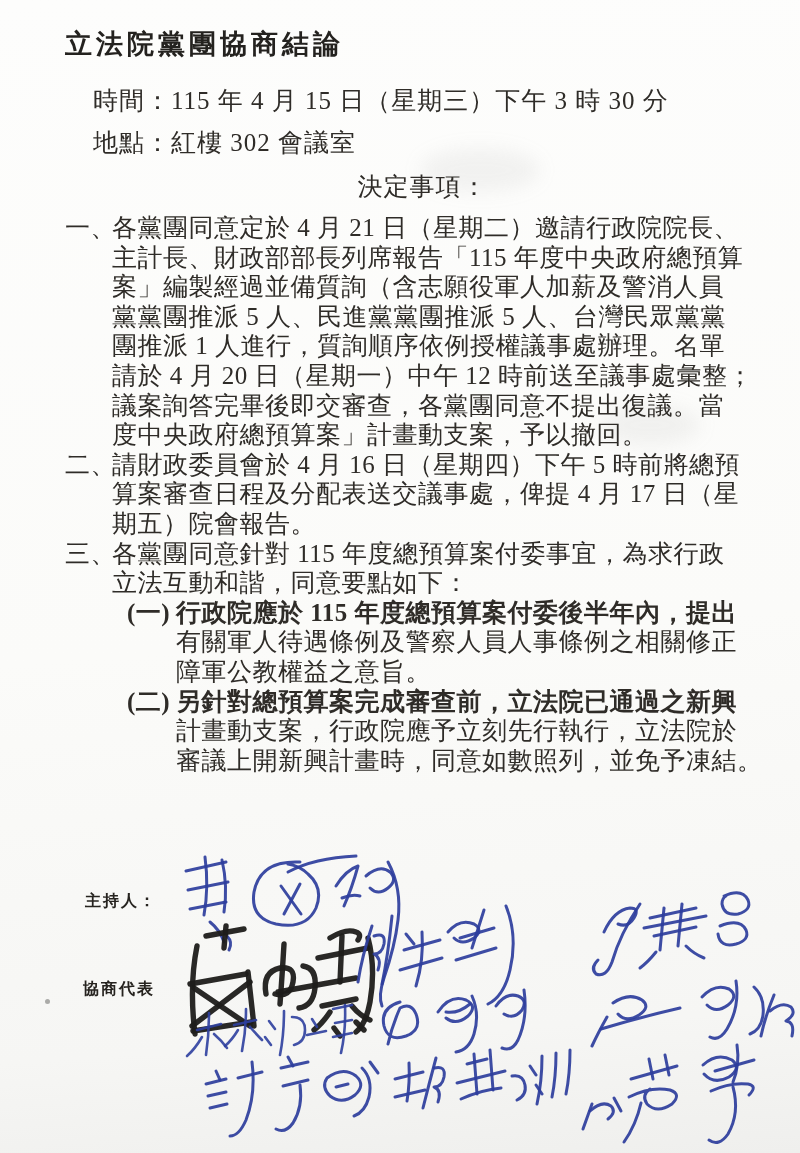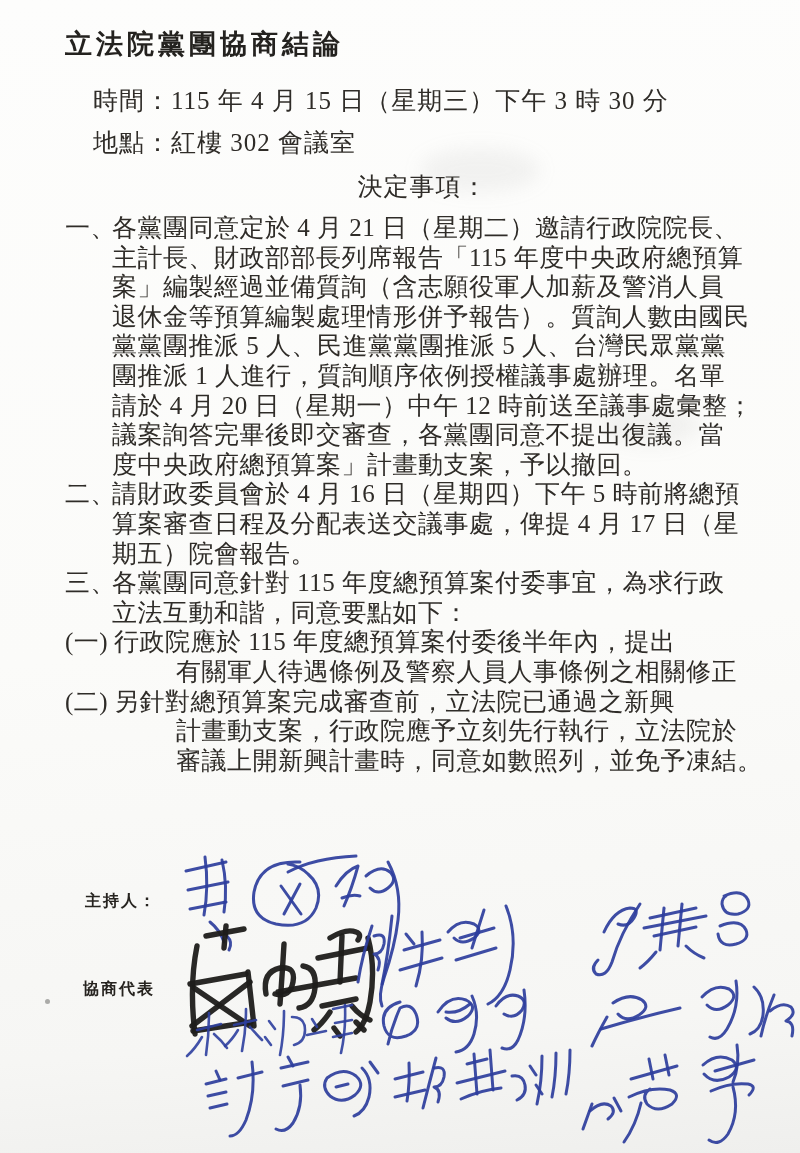--- a/index.html
+++ b/index.html
@@ -11,21 +11,21 @@
   }
   .content{position:absolute;left:65px;top:26px;width:715px;}
   .doc-title{font-size:27px;font-weight:700;letter-spacing:4px;color:#24221f;margin:0 0 24px 0;}
   .meta-line{font-size:25px;line-height:30px;letter-spacing:1px;margin-bottom:12px;white-space:nowrap;margin-left:28px;}
   .heading-line{font-size:25px;line-height:30px;letter-spacing:1px;margin-bottom:11px;white-space:nowrap;text-align:center;}
   .item{font-size:25px;line-height:29.6px;letter-spacing:0.5px;}
   .line{white-space:nowrap;}
   .num{display:inline-block;width:47px;}
   .cont{margin-left:47px;}
   .subnum{display:inline-block;width:49px;}
-  .sub-first{}
+  .sub-first{margin-left:62px;font-weight:bold;}
   .sub-cont{margin-left:111px;}
   .sig-label{position:absolute;font-size:16px;font-weight:700;letter-spacing:2px;color:#26231f;white-space:nowrap;}
   .host-label{left:85px;top:891px;}
   .reps-label{left:83px;top:979px;}
   .sig-layer{position:absolute;left:0;top:0;pointer-events:none;}
   .sig-layer path{fill:none;stroke-linecap:round;stroke-linejoin:round;}
   .ink-blue path{stroke:#2c3d9c;stroke-width:3;opacity:.92;}
   .ink-blue-thin path{stroke:#2e3f9e;stroke-width:2.6;opacity:.9;}
   .ink-black path{stroke:#1d1c1a;stroke-width:5.4;opacity:.95;}
   .smudge{position:absolute;border-radius:50%;filter:blur(9px);background:rgba(150,150,150,.10);}
@@ -43,41 +43,41 @@
   <div class="content">
     <div class="doc-title">立法院黨團協商結論</div>
     <div class="meta-line">時間：115 年 4 月 15 日（星期三）下午 3 時 30 分</div>
     <div class="meta-line" style="margin-bottom:14px;">地點：紅樓 302 會議室</div>
     <div class="heading-line">決定事項：</div>
 
     <div class="item">
       <div class="line"><span class="num">一、</span><span>各黨團同意定於 4 月 21 日（星期二）邀請行政院院長、</span></div>
       <div class="line cont">主計長、財政部部長列席報告「115 年度中央政府總預算</div>
       <div class="line cont">案」編製經過並備質詢（含志願役軍人加薪及警消人員</div>
-      <div class="line cont">退休金等預算編製處理情形併予報告）。質詢人數由國民</div>
       <div class="line cont">黨黨團推派 5 人、民進黨黨團推派 5 人、台灣民眾黨黨</div>
       <div class="line cont">團推派 1 人進行，質詢順序依例授權議事處辦理。名單</div>
       <div class="line cont">請於 4 月 20 日（星期一）中午 12 時前送至議事處彙整；</div>
       <div class="line cont">議案詢答完畢後即交審查，各黨團同意不提出復議。當</div>
       <div class="line cont">度中央政府總預算案」計畫動支案，予以撤回。</div>
     </div>
 
     <div class="item">
       <div class="line"><span class="num">二、</span><span>請財政委員會於 4 月 16 日（星期四）下午 5 時前將總預</span></div>
       <div class="line cont">算案審查日程及分配表送交議事處，俾提 4 月 17 日（星</div>
       <div class="line cont">期五）院會報告。</div>
     </div>
 
     <div class="item">
       <div class="line"><span class="num">三、</span><span>各黨團同意針對 115 年度總預算案付委事宜，為求行政</span></div>
       <div class="line cont">立法互動和諧，同意要點如下：</div>
 
       <div>
         <div class="line sub-first"><span class="subnum">(一)</span><span>行政院應於 115 年度總預算案付委後半年內，提出</span></div>
         <div class="line sub-cont">有關軍人待遇條例及警察人員人事條例之相關修正</div>
+        <div class="line sub-cont">障軍公教權益之意旨。</div>
       </div>
 
       <div>
         <div class="line sub-first"><span class="subnum">(二)</span><span>另針對總預算案完成審查前，立法院已通過之新興</span></div>
         <div class="line sub-cont">計畫動支案，行政院應予立刻先行執行，立法院於</div>
         <div class="line sub-cont">審議上開新興計畫時，同意如數照列，並免予凍結。</div>
       </div>
     </div>
   </div>
 

